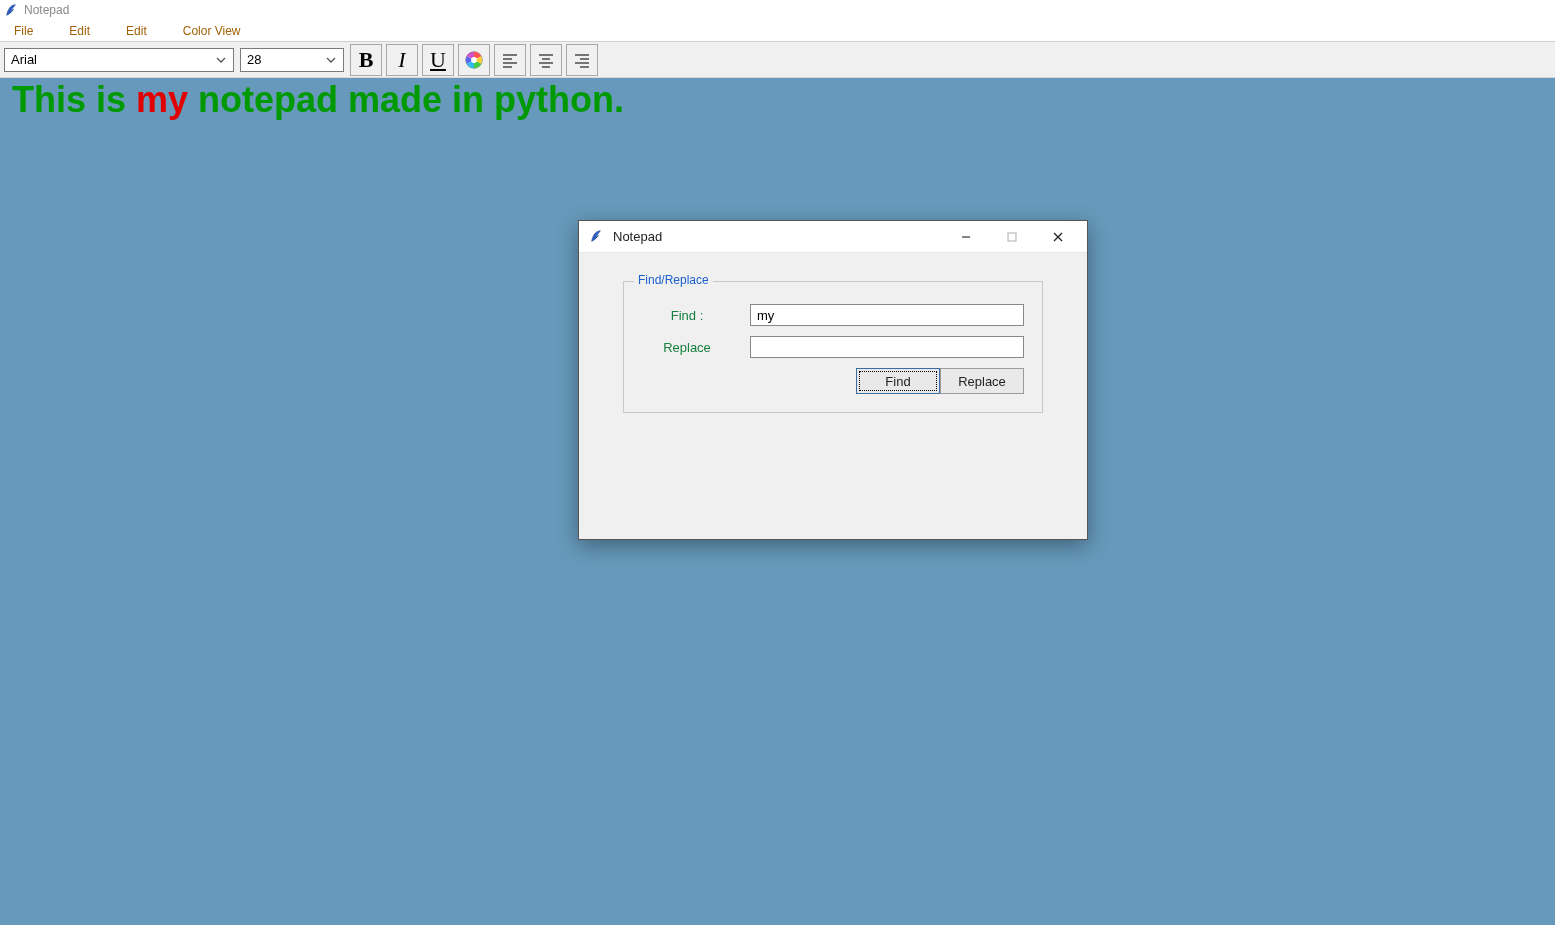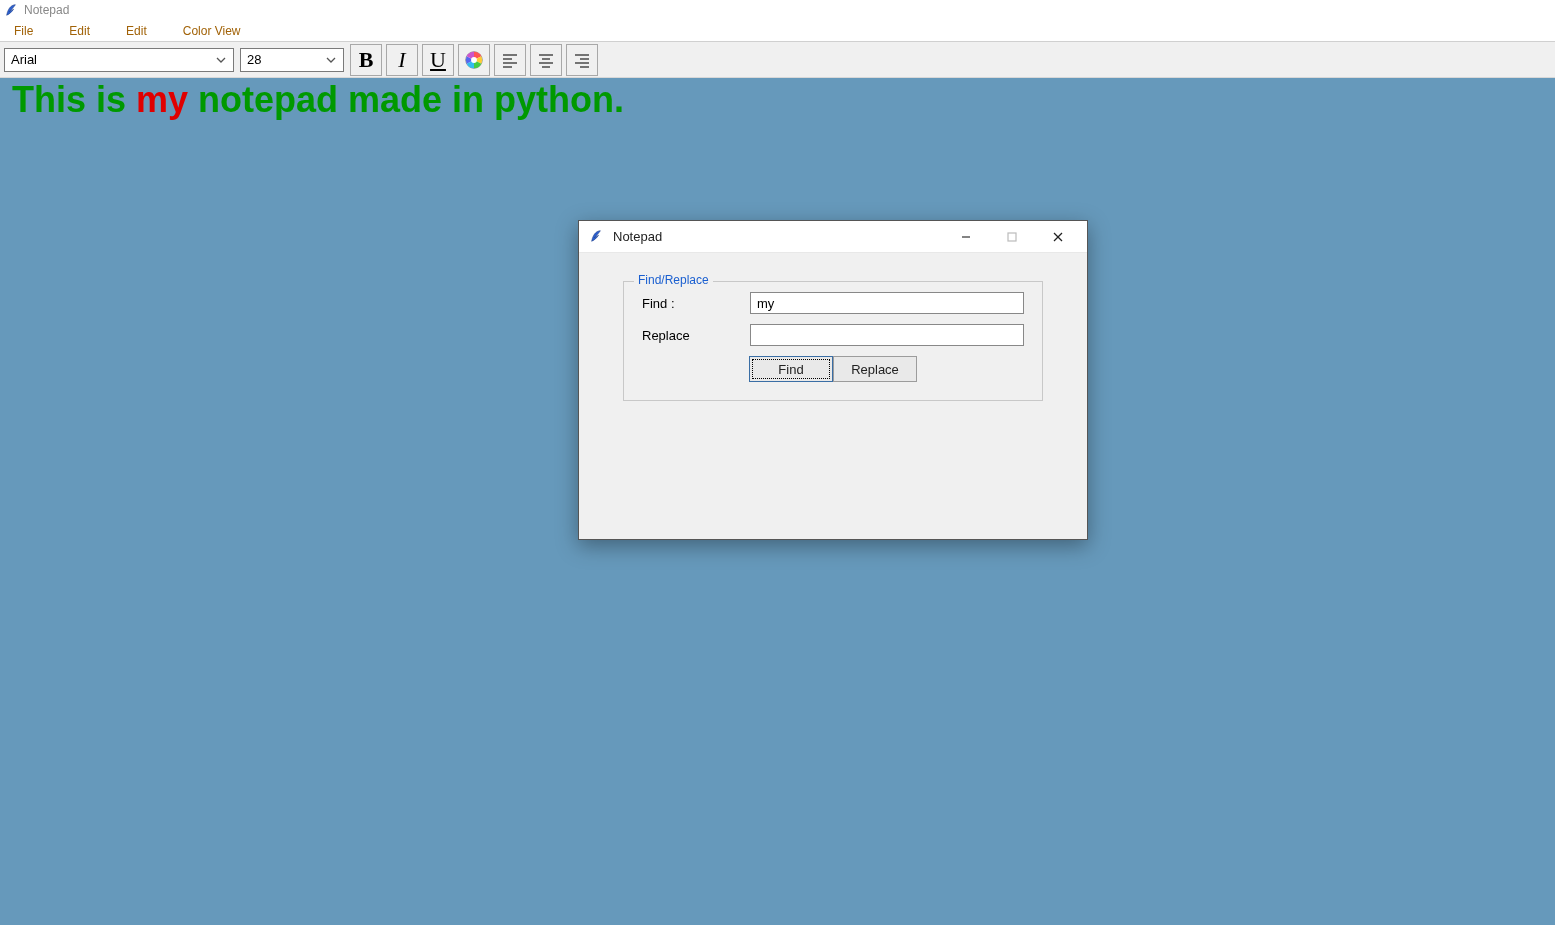--- a/index.html
+++ b/index.html
@@ -112,54 +112,54 @@
       color: #444;
     }
     .dlg-ctrl.max { color: #bbb; }
     .dlg-body {
       background: #f0f0f0;
       height: calc(100% - 32px);
       padding: 28px 44px;
     }
     .fieldset {
       border: 1px solid #c8c8c8;
-      padding: 10px 18px 18px 18px;
+      padding: 22px 18px 18px 18px;
       position: relative;
     }
     .fieldset-legend {
       position: absolute;
       top: -9px; left: 10px;
       background: #f0f0f0;
       padding: 0 4px;
       color: #1a5fd0;
       font-size: 12px;
     }
     .form-row {
       display: flex;
       align-items: center;
       margin-bottom: 10px;
       gap: 18px;
     }
     .form-row label {
       width: 90px;
-      text-align: left;
+      text-align: center;
       font-size: 13px;
-      color: #000000;
+      color: #15803d;
     }
     .form-row input[type=text] {
       flex: 1;
       height: 22px;
       border: 1px solid #888;
       background: #fff;
       padding: 0 6px;
       font-size: 13px;
     }
     .btn-row {
       display: flex;
-      justify-content: center;
+      justify-content: flex-end;
       margin-top: 6px;
     }
     .win-btn {
       width: 84px; height: 26px;
       background: #e9e9e9;
       border: 1px solid #9c9c9c;
       font-size: 13px;
       color: #222;
       display: flex; align-items: center; justify-content: center;
     }

